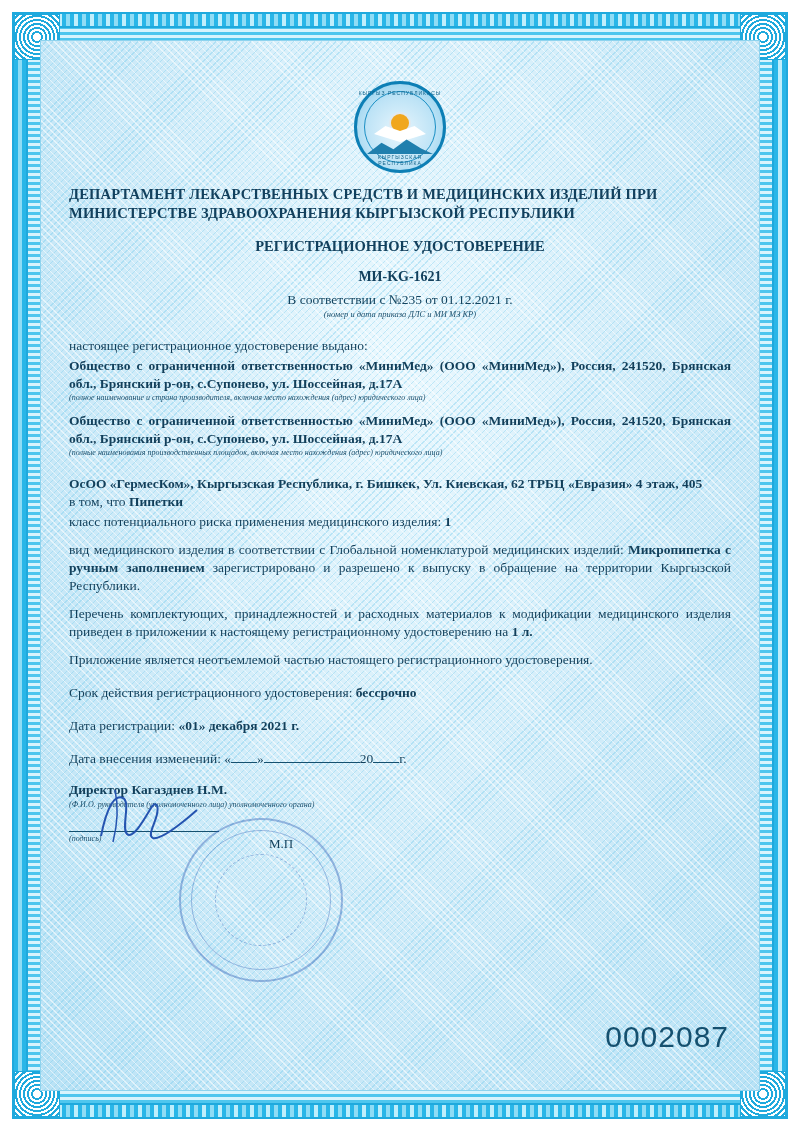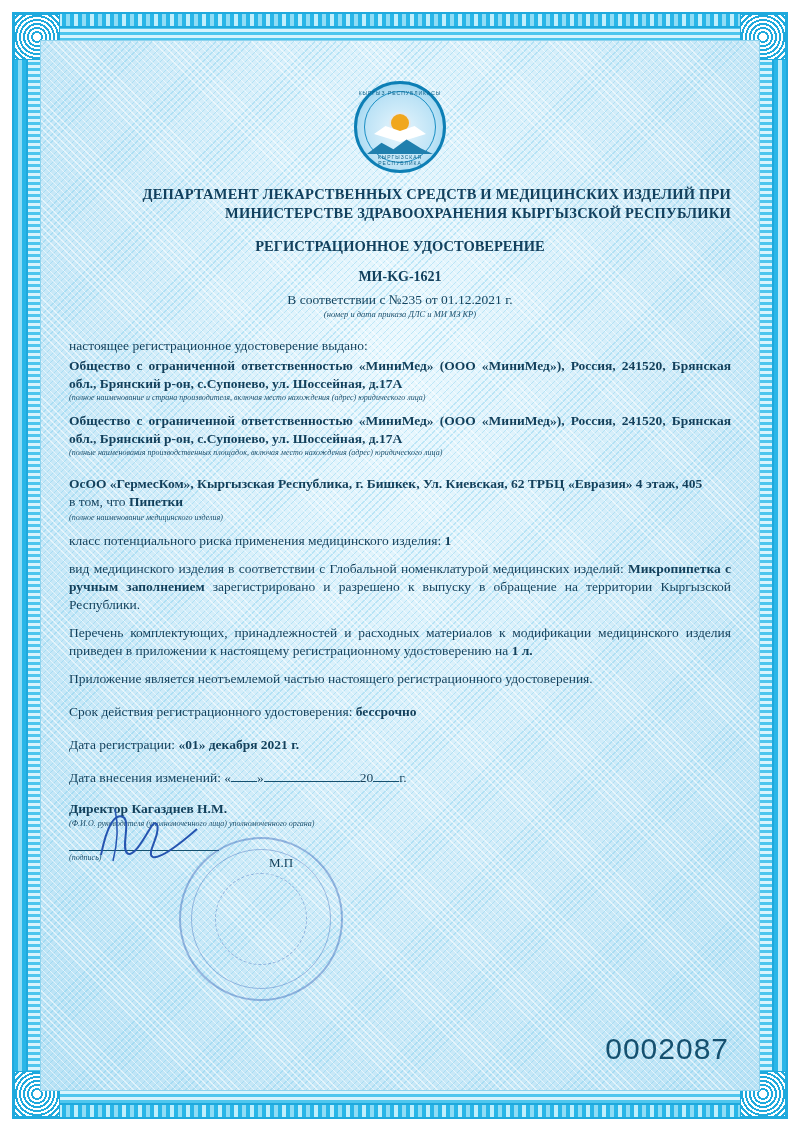--- a/index.html
+++ b/index.html
@@ -143,21 +143,21 @@
     left: 0; right: 0; bottom: 4px;
     text-align: center;
     font-size: 5px;
     color: #0d5f86;
     letter-spacing: 1px;
     font-family: "Liberation Sans", sans-serif;
   }
 
   
   .dept-title {
-    text-align: right;
+    text-align: left;
     font-family: "Liberation Serif", serif;
     font-weight: bold;
     font-size: 14.5px;
     line-height: 19px;
     color: #12405d;
     letter-spacing: 0.2px;
   }
   .doc-title {
     text-align: center;
     font-weight: bold;
@@ -284,21 +284,21 @@
   .stamp:after {
     content: "";
     position: absolute;
     left: 34px; top: 34px; right: 34px; bottom: 34px;
     border-radius: 50%;
     border: 1px dashed rgba(46,92,180,0.5);
   }
   .serial {
     position: absolute;
     right: 30px;
-    bottom: 24px;
+    bottom: 36px;
     font-family: "Liberation Sans", sans-serif;
     font-size: 30px;
     letter-spacing: 1px;
     color: #15506f;
   }
 </style>
 </head>
 <body>
 
 <div class="page">
@@ -342,21 +342,20 @@
         <p class="caption">(полные наименования производственных площадок, включая место нахождения (адрес) юридического лица)</p>
 
         <div class="gap-sm"></div>
 
         <p class="block-strong">ОсОО «ГермесКом», Кыргызская Республика, г. Бишкек, Ул. Киевская, 62 ТРБЦ «Евразия» 4 этаж, 405</p>
 
         <p class="para">
           <span>в том, что</span>
           <span class="b">Пипетки</span>
         </p>
-        <p class="caption">(полное наименование медицинского изделия)</p>
 
         <p class="para">
           <span>класс потенциального риска применения медицинского изделия:</span>
           <span class="b">1</span>
         </p>
 
         <div class="gap-sm"></div>
 
         <p class="para">
           <span>вид медицинского изделия в соответствии с Глобальной номенклатурой медицинских изделий:</span>

